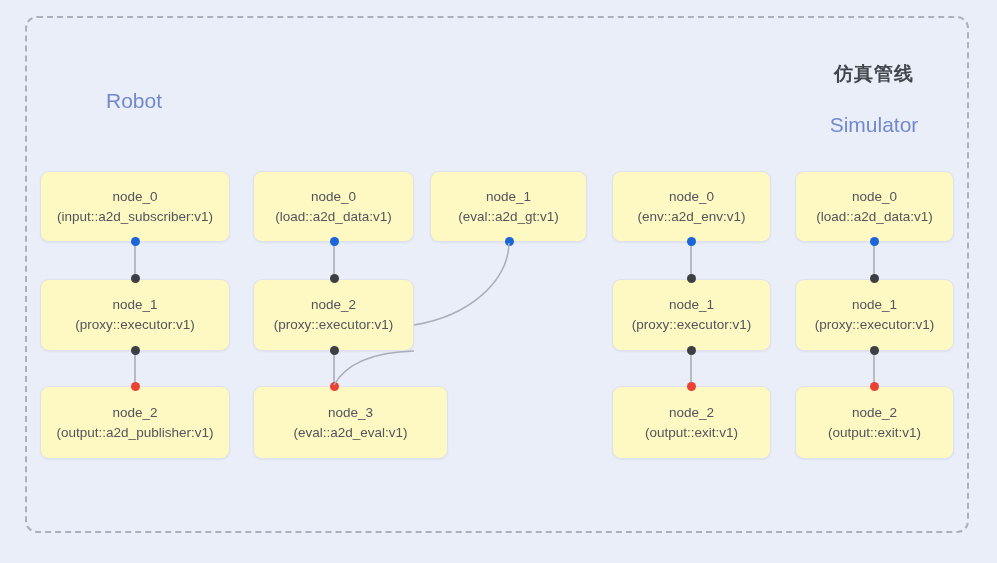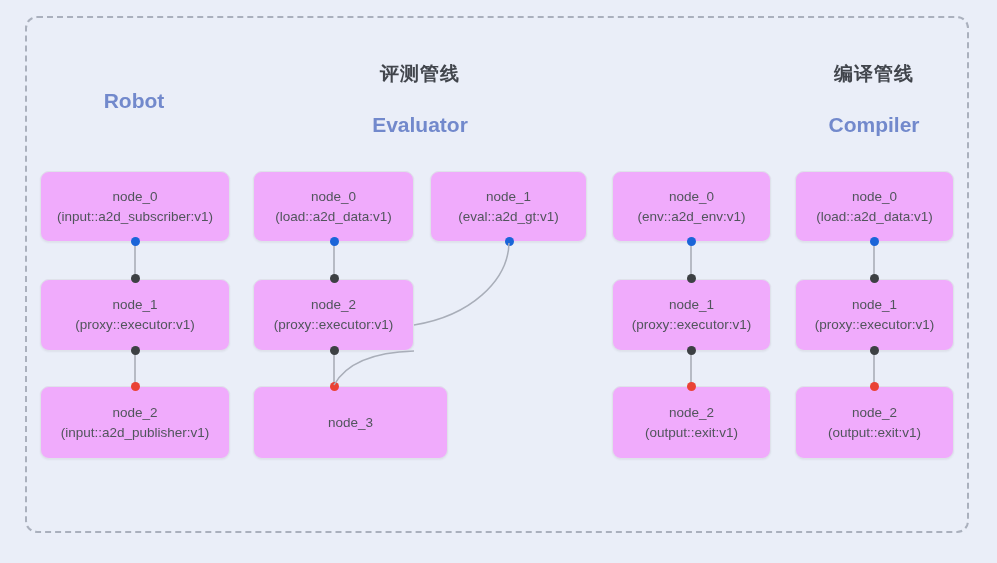--- a/index.html
+++ b/index.html
@@ -45,31 +45,31 @@
     font-size: 19px;
     font-weight: bold;
     color: #41454c;
     letter-spacing: 1px;
     line-height: 24px;
     white-space: nowrap;
   }
   .col-sub {
     margin-top: 27px;
     font-size: 21px;
-    font-weight: bold;
+    font-weight: normal;
     color: #7289cc;
     line-height: 24px;
     white-space: nowrap;
   }
 
   
   .node {
     position: absolute;
     box-sizing: border-box;
-    background: #f0abfc;
+    background: #fef9c3;
     border: 1px solid #dfe2ea;
     border-radius: 9px;
     box-shadow: 0 1px 2px rgba(60,64,67,0.07);
     display: flex;
     flex-direction: column;
     align-items: center;
     justify-content: center;
   }
   .node-id {
     font-size: 13.5px;
@@ -113,42 +113,38 @@
 <body>
 
 <div id="canvas">
 
   <div class="dashed-frame"></div>
 
   <div class="col-head" style="left:34px; top:62px; width:200px;">
     <div class="col-sub">Robot</div>
   </div>
 
-  <div class="col-head" style="left:320px; top:62px; width:200px;">
-    <div class="col-title">评测管线</div>
-    <div class="col-sub">Evaluator</div>
-  </div>
 
 
   <div class="col-head" style="left:774px; top:62px; width:200px;">
-    <div class="col-title">编译管线</div>
-    <div class="col-sub">Compiler</div>
+    <div class="col-title">仿真管线</div>
+    <div class="col-sub">Simulator</div>
   </div>
 
   <div class="node" style="left:40px; top:171px; width:190px; height:71px;">
     <div class="node-id">node_0</div>
     <div class="node-type">(input::a2d_subscriber:v1)</div>
   </div>
   <div class="node" style="left:40px; top:279px; width:190px; height:72px;">
     <div class="node-id">node_1</div>
     <div class="node-type">(proxy::executor:v1)</div>
   </div>
   <div class="node" style="left:40px; top:386px; width:190px; height:73px;">
     <div class="node-id">node_2</div>
-    <div class="node-type">(input::a2d_publisher:v1)</div>
+    <div class="node-type">(output::a2d_publisher:v1)</div>
   </div>
   <div class="edge-line" style="left:134.2px; top:242px; height:37px;"></div>
   <div class="edge-line" style="left:134.2px; top:351px; height:35px;"></div>
   <div class="port port-out" style="left:130.5px; top:237px;"></div>
   <div class="port port-in" style="left:130.5px; top:274px;"></div>
   <div class="port port-in" style="left:130.5px; top:346px;"></div>
   <div class="port port-end" style="left:130.5px; top:382px;"></div>
 
   <div class="node" style="left:253px; top:171px; width:161px; height:71px;">
     <div class="node-id">node_0</div>
@@ -157,20 +153,21 @@
   <div class="node" style="left:430px; top:171px; width:157px; height:71px;">
     <div class="node-id">node_1</div>
     <div class="node-type">(eval::a2d_gt:v1)</div>
   </div>
   <div class="node" style="left:253px; top:279px; width:161px; height:72px;">
     <div class="node-id">node_2</div>
     <div class="node-type">(proxy::executor:v1)</div>
   </div>
   <div class="node" style="left:253px; top:386px; width:195px; height:73px;">
     <div class="node-id">node_3</div>
+    <div class="node-type">(eval::a2d_eval:v1)</div>
   </div>
   <div class="edge-line" style="left:333.2px; top:242px; height:37px;"></div>
   <div class="edge-line" style="left:333.2px; top:351px; height:35px;"></div>
   <div class="port port-out" style="left:329.5px; top:237px;"></div>
   <div class="port port-in" style="left:329.5px; top:274px;"></div>
   <div class="port port-in" style="left:329.5px; top:346px;"></div>
   <div class="port port-end" style="left:329.5px; top:382px;"></div>
   <div class="port port-out" style="left:504.5px; top:237px;"></div>
 
   <div class="node" style="left:612px; top:171px; width:159px; height:71px;">

